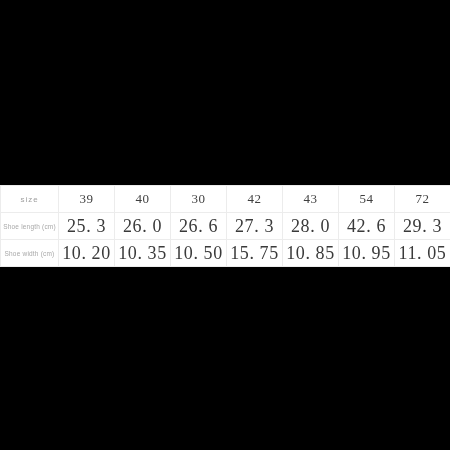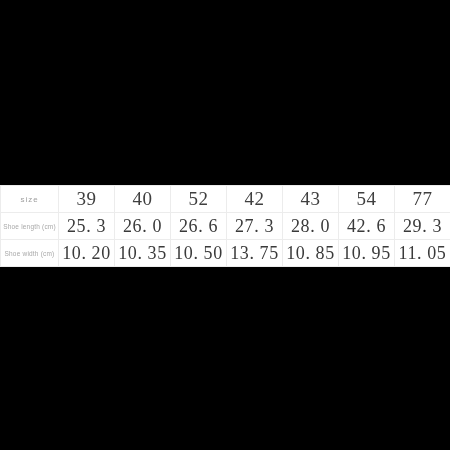--- a/index.html
+++ b/index.html
@@ -53,58 +53,58 @@
   }
   td.datacell {
     width: 55px;
     font-family: "Liberation Serif", serif;
     font-size: 18px;
     color: #3a3a3a;
     letter-spacing: 0.6px;
     white-space: nowrap;
   }
   td.datacell.header-cell {
-    font-size: 19px;
+    font-size: 13px;
     color: #3f3f3f;
   }
 </style>
 </head>
 <body>
 
 <div id="page">
 
   <div id="size-chart-band">
     <table class="size-chart">
       <tbody>
         <tr>
           <td class="rowlabel label-size">size</td>
           <td class="datacell header-cell">39</td>
           <td class="datacell header-cell">40</td>
-          <td class="datacell header-cell">52</td>
+          <td class="datacell header-cell">30</td>
           <td class="datacell header-cell">42</td>
           <td class="datacell header-cell">43</td>
           <td class="datacell header-cell">54</td>
-          <td class="datacell header-cell">77</td>
+          <td class="datacell header-cell">72</td>
         </tr>
         <tr>
           <td class="rowlabel">Shoe length (cm)</td>
           <td class="datacell">25. 3</td>
           <td class="datacell">26. 0</td>
           <td class="datacell">26. 6</td>
           <td class="datacell">27. 3</td>
           <td class="datacell">28. 0</td>
           <td class="datacell">42. 6</td>
           <td class="datacell">29. 3</td>
         </tr>
         <tr>
           <td class="rowlabel">Shoe width (cm)</td>
           <td class="datacell">10. 20</td>
           <td class="datacell">10. 35</td>
           <td class="datacell">10. 50</td>
-          <td class="datacell">13. 75</td>
+          <td class="datacell">15. 75</td>
           <td class="datacell">10. 85</td>
           <td class="datacell">10. 95</td>
           <td class="datacell">11. 05</td>
         </tr>
       </tbody>
     </table>
   </div>
 
 </div>
 

